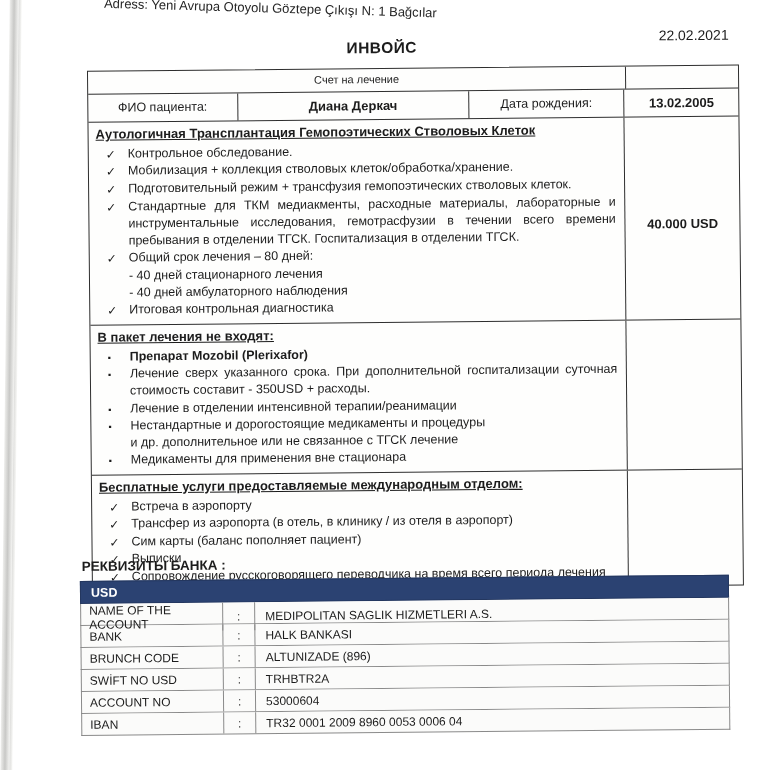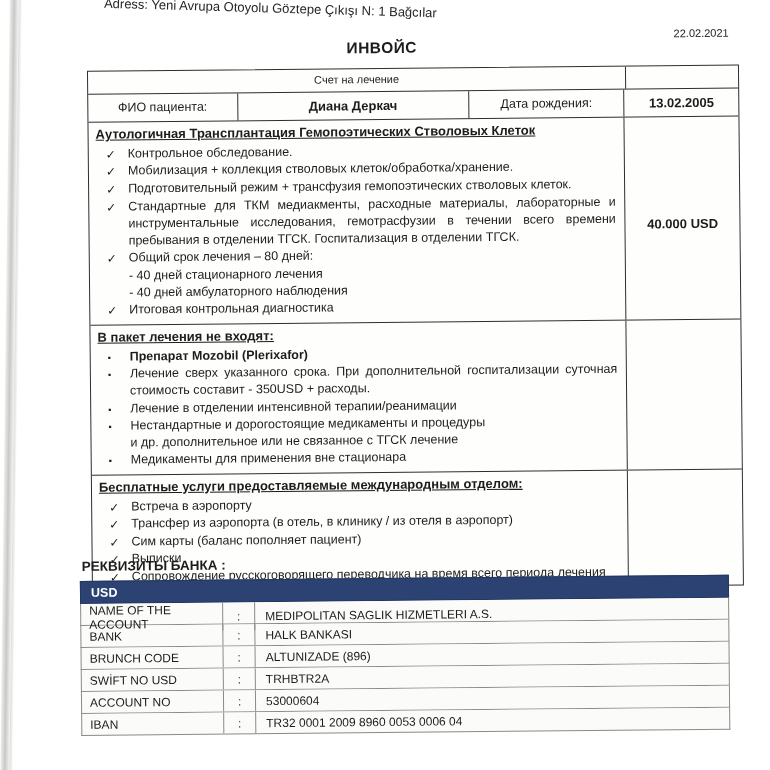--- a/index.html
+++ b/index.html
@@ -18,21 +18,21 @@
     position:absolute;left:14px;top:-15px;width:3px;height:810px;z-index:6;
     background:linear-gradient(to right,#dededc,#f7f7f5);
     transform:rotate(0.7deg);
   }
   .doc{position:absolute;inset:0;transform:rotate(-0.55deg);transform-origin:385px 385px;}
 
   .address{
     position:absolute;top:-7px;left:108px;font-size:13px;color:#262626;
     transform:rotate(2.2deg);transform-origin:left top;white-space:nowrap;
   }
-  .inv-date{position:absolute;top:30px;right:38px;font-size:11px;}
+  .inv-date{position:absolute;top:30px;right:38px;font-size:14px;}
   .doc-title{position:absolute;top:39px;left:0;width:100%;text-align:center;
     font-weight:bold;font-size:15.5px;letter-spacing:.5px;}
 
   
   .inv-table{
     position:absolute;top:68px;left:90px;width:652px;box-sizing:border-box;
     border:1.6px solid #2e2e2e;font-size:12.5px;line-height:1.38;background:#fefefd;
   }
   .row{display:flex;}
   .banner-row{height:22px;border-bottom:1px solid #2e2e2e;}

